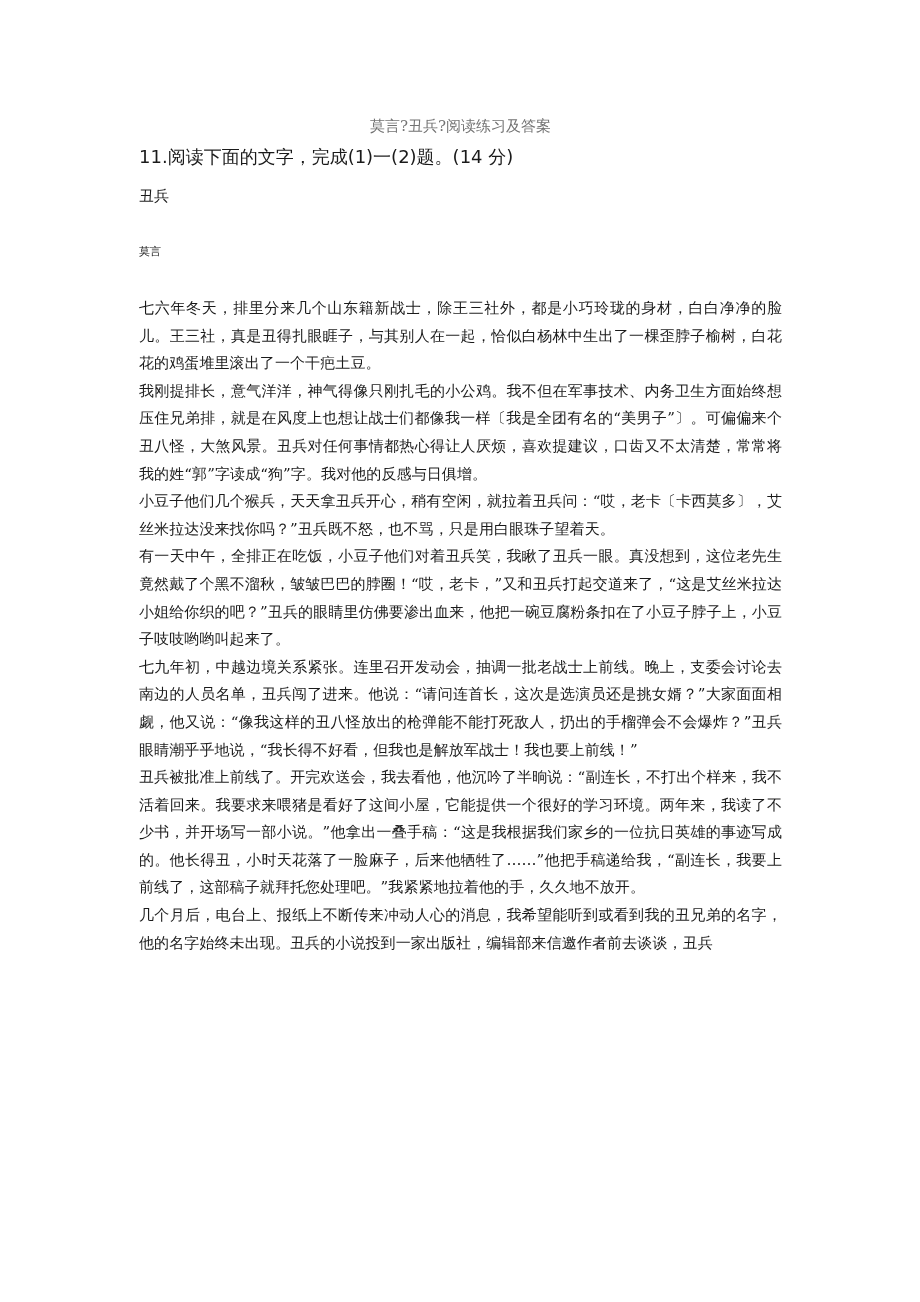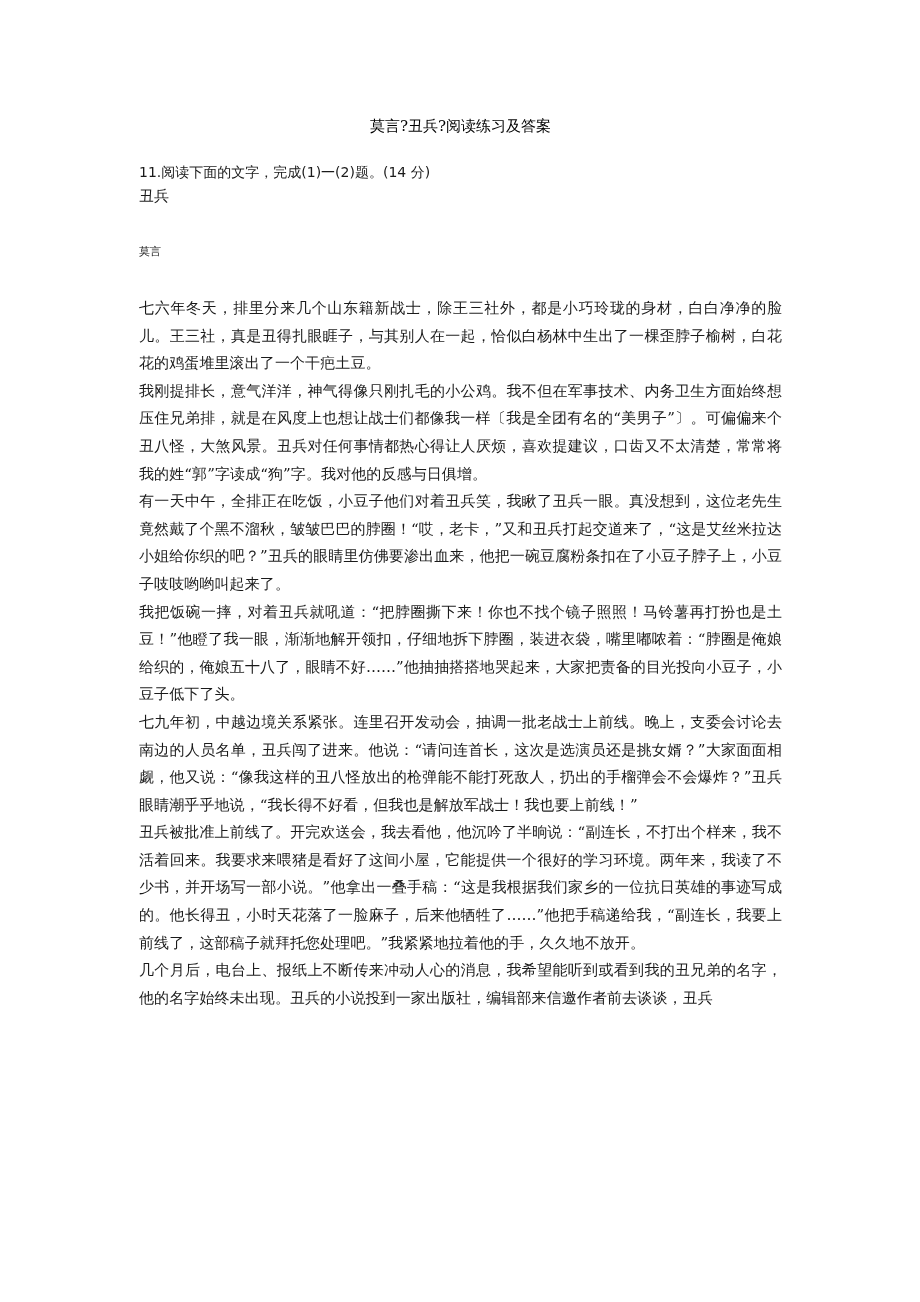--- a/index.html
+++ b/index.html
@@ -22,27 +22,27 @@
       width: 643px;
     }
     .doc-title {
       position: absolute;
       left: 0;
       top: 116px;
       width: 643px;
       text-align: center;
       font-size: 15px;
       line-height: 20px;
-      color: #000000;
+      color: #737373;
     }
     .question {
       position: absolute;
       left: 0;
-      top: 162px;
-      font-size: 14px;
+      top: 147px;
+      font-size: 18px;
       line-height: 20px;
       font-family: "DejaVu Sans", "Liberation Sans", sans-serif;
     }
     .story-title {
       position: absolute;
       left: 0;
       top: 186px;
       font-size: 15px;
       line-height: 20px;
     }
@@ -72,19 +72,19 @@
 <body>
 
 <div class="page">
   <div class="doc-title">莫言?丑兵?阅读练习及答案</div>
   <div class="question">11.阅读下面的文字，完成(1)一(2)题。(14 分)</div>
   <div class="story-title">丑兵</div>
   <div class="author">莫言</div>
   <div class="body-text">
     <p>七六年冬天，排里分来几个山东籍新战士，除王三社外，都是小巧玲珑的身材，白白净净的脸儿。王三社，真是丑得扎眼睚子，与其别人在一起，恰似白杨林中生出了一棵歪脖子榆树，白花花的鸡蛋堆里滚出了一个干疤土豆。</p>
     <p>我刚提排长，意气洋洋，神气得像只刚扎毛的小公鸡。我不但在军事技术、内务卫生方面始终想压住兄弟排，就是在风度上也想让战士们都像我一样〔我是全团有名的“美男子”〕。可偏偏来个丑八怪，大煞风景。丑兵对任何事情都热心得让人厌烦，喜欢提建议，口齿又不太清楚，常常将我的姓“郭”字读成“狗”字。我对他的反感与日俱增。</p>
+    <p>小豆子他们几个猴兵，天天拿丑兵开心，稍有空闲，就拉着丑兵问：“哎，老卡〔卡西莫多〕，艾丝米拉达没来找你吗？”丑兵既不怒，也不骂，只是用白眼珠子望着天。</p>
     <p>有一天中午，全排正在吃饭，小豆子他们对着丑兵笑，我瞅了丑兵一眼。真没想到，这位老先生竟然戴了个黑不溜秋，皱皱巴巴的脖圈！“哎，老卡，”又和丑兵打起交道来了，“这是艾丝米拉达小姐给你织的吧？”丑兵的眼睛里仿佛要渗出血来，他把一碗豆腐粉条扣在了小豆子脖子上，小豆子吱吱哟哟叫起来了。</p>
-    <p>我把饭碗一摔，对着丑兵就吼道：“把脖圈撕下来！你也不找个镜子照照！马铃薯再打扮也是土豆！”他瞪了我一眼，渐渐地解开领扣，仔细地拆下脖圈，装进衣袋，嘴里嘟哝着：“脖圈是俺娘给织的，俺娘五十八了，眼睛不好……”他抽抽搭搭地哭起来，大家把责备的目光投向小豆子，小豆子低下了头。</p>
     <p>七九年初，中越边境关系紧张。连里召开发动会，抽调一批老战士上前线。晚上，支委会讨论去南边的人员名单，丑兵闯了进来。他说：“请问连首长，这次是选演员还是挑女婿？”大家面面相觑，他又说：“像我这样的丑八怪放出的枪弹能不能打死敌人，扔出的手榴弹会不会爆炸？”丑兵眼睛潮乎乎地说，“我长得不好看，但我也是解放军战士！我也要上前线！”</p>
     <p>丑兵被批准上前线了。开完欢送会，我去看他，他沉吟了半晌说：“副连长，不打出个样来，我不活着回来。我要求来喂猪是看好了这间小屋，它能提供一个很好的学习环境。两年来，我读了不少书，并开场写一部小说。”他拿出一叠手稿：“这是我根据我们家乡的一位抗日英雄的事迹写成的。他长得丑，小时天花落了一脸麻子，后来他牺牲了……”他把手稿递给我，“副连长，我要上前线了，这部稿子就拜托您处理吧。”我紧紧地拉着他的手，久久地不放开。</p>
     <p>几个月后，电台上、报纸上不断传来冲动人心的消息，我希望能听到或看到我的丑兄弟的名字，他的名字始终未出现。丑兵的小说投到一家出版社，编辑部来信邀作者前去谈谈，丑兵</p>
   </div>
 </div>
 
 </body></html>

